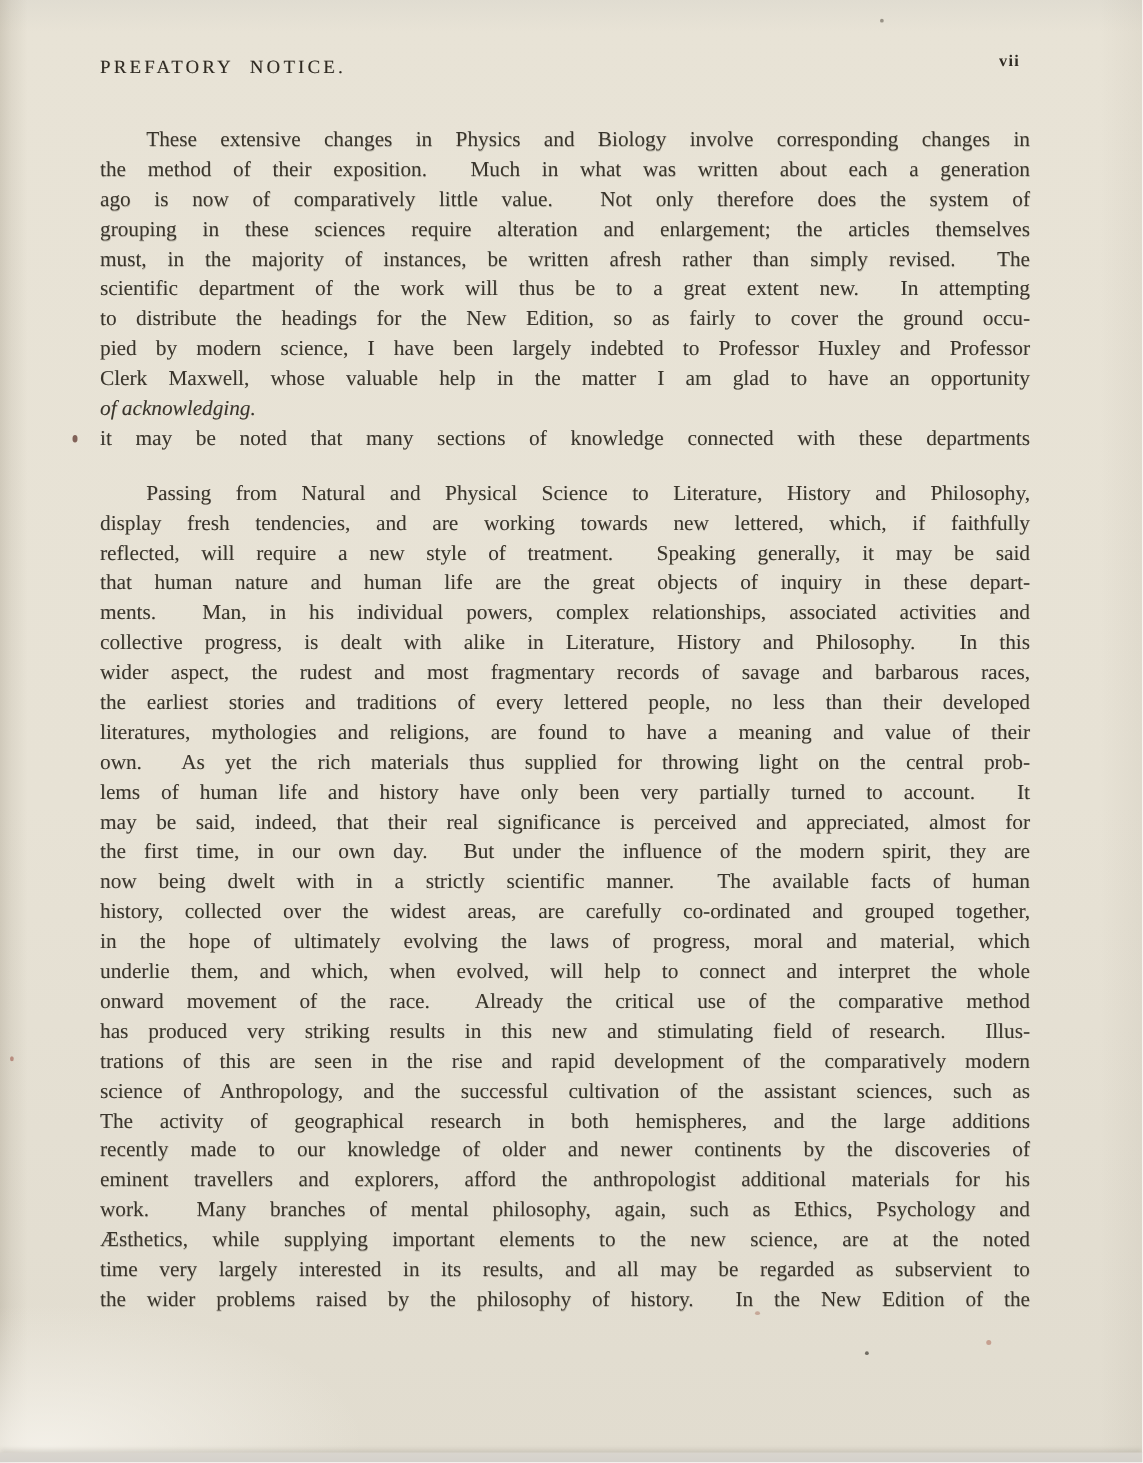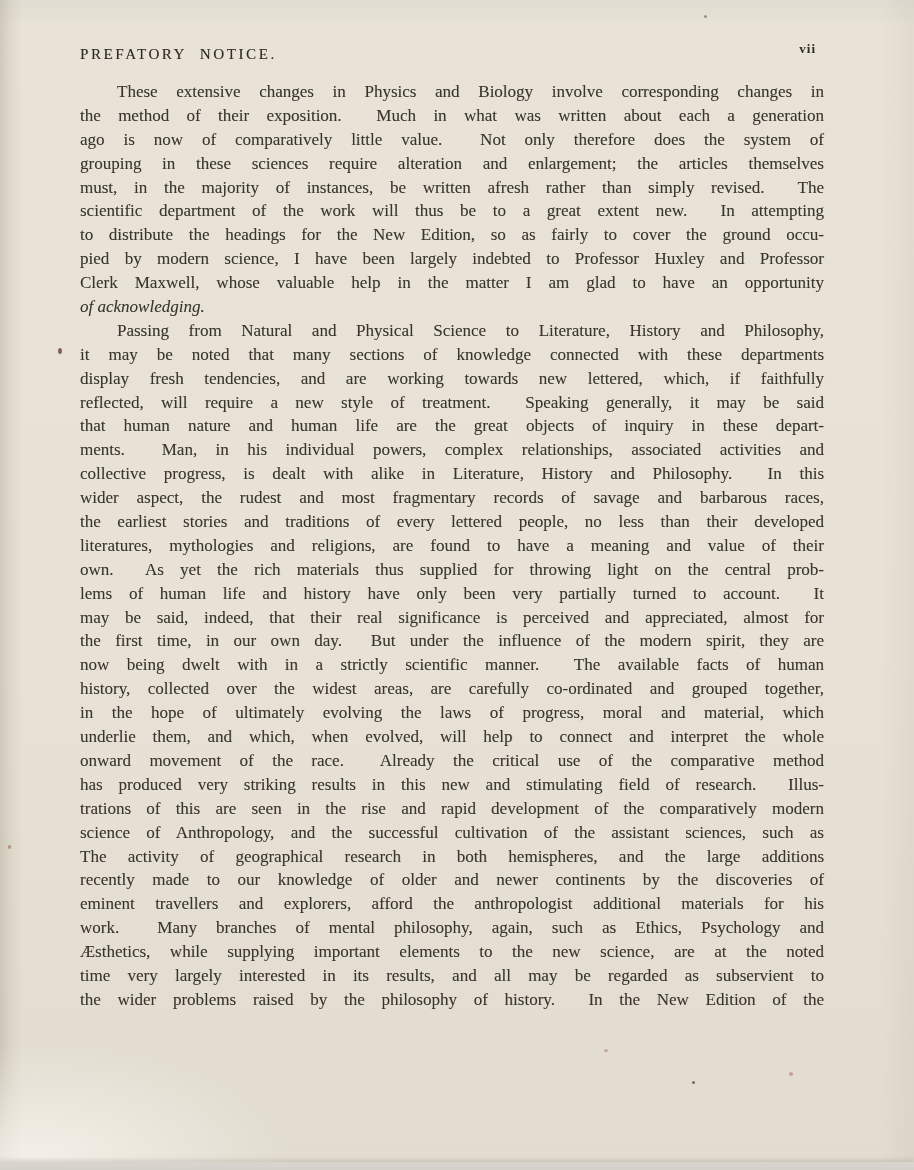--- a/index.html
+++ b/index.html
@@ -58,21 +58,21 @@
     line-height: 23.9px;
     text-shadow: 0.3px 0.3px 0 rgba(58,53,44,0.28);
   }
   .text-line {
     white-space: pre-wrap;
     text-align: justify;
     text-align-last: justify;
     height: 23.9px;
     overflow: visible;
   }
-  .text-line.indent { text-indent: 37px; }
+  .text-line.indent { text-indent: 37px; margin-top: 20px; }
   .text-line.para-end { text-align-last: left; font-style: italic; }
   .speck {
     position: absolute;
     border-radius: 50%;
   }
   .speck.s1 { left: 58px;  top: 348px;  width: 4px; height: 6px; background: rgba(95,55,45,0.75); border-radius: 2px / 3px; }
   .speck.s2 { left: 604px; top: 1049px; width: 4px; height: 3px; background: rgba(165,105,85,0.45); }
   .speck.s3 { left: 692px; top: 1081px; width: 3px; height: 3px; background: rgba(75,70,62,0.75); }
   .speck.s4 { left: 789px; top: 1072px; width: 4px; height: 4px; background: rgba(170,100,80,0.5); }
   .speck.s5 { left: 704px; top: 15px;  width: 3px; height: 3px; background: rgba(90,82,70,0.55); }
@@ -101,22 +101,22 @@
       <div class="text-line indent">These extensive changes in Physics and Biology involve corresponding changes in</div>
       <div class="text-line">the method of their exposition.  Much in what was written about each a generation</div>
       <div class="text-line">ago is now of comparatively little value.  Not only therefore does the system of</div>
       <div class="text-line">grouping in these sciences require alteration and enlargement; the articles themselves</div>
       <div class="text-line">must, in the majority of instances, be written afresh rather than simply revised.  The</div>
       <div class="text-line">scientific department of the work will thus be to a great extent new.  In attempting</div>
       <div class="text-line">to distribute the headings for the New Edition, so as fairly to cover the ground occu-</div>
       <div class="text-line">pied by modern science, I have been largely indebted to Professor Huxley and Professor</div>
       <div class="text-line">Clerk Maxwell, whose valuable help in the matter I am glad to have an opportunity</div>
       <div class="text-line para-end">of acknowledging.</div>
+      <div class="text-line">it may be noted that many sections of knowledge connected with these departments</div>
       <div class="text-line indent">Passing from Natural and Physical Science to Literature, History and Philosophy,</div>
-      <div class="text-line">it may be noted that many sections of knowledge connected with these departments</div>
       <div class="text-line">display fresh tendencies, and are working towards new lettered, which, if faithfully</div>
       <div class="text-line">reflected, will require a new style of treatment.  Speaking generally, it may be said</div>
       <div class="text-line">that human nature and human life are the great objects of inquiry in these depart-</div>
       <div class="text-line">ments.  Man, in his individual powers, complex relationships, associated activities and</div>
       <div class="text-line">collective progress, is dealt with alike in Literature, History and Philosophy.  In this</div>
       <div class="text-line">wider aspect, the rudest and most fragmentary records of savage and barbarous races,</div>
       <div class="text-line">the earliest stories and traditions of every lettered people, no less than their developed</div>
       <div class="text-line">literatures, mythologies and religions, are found to have a meaning and value of their</div>
       <div class="text-line">own.  As yet the rich materials thus supplied for throwing light on the central prob-</div>
       <div class="text-line">lems of human life and history have only been very partially turned to account.  It</div>

